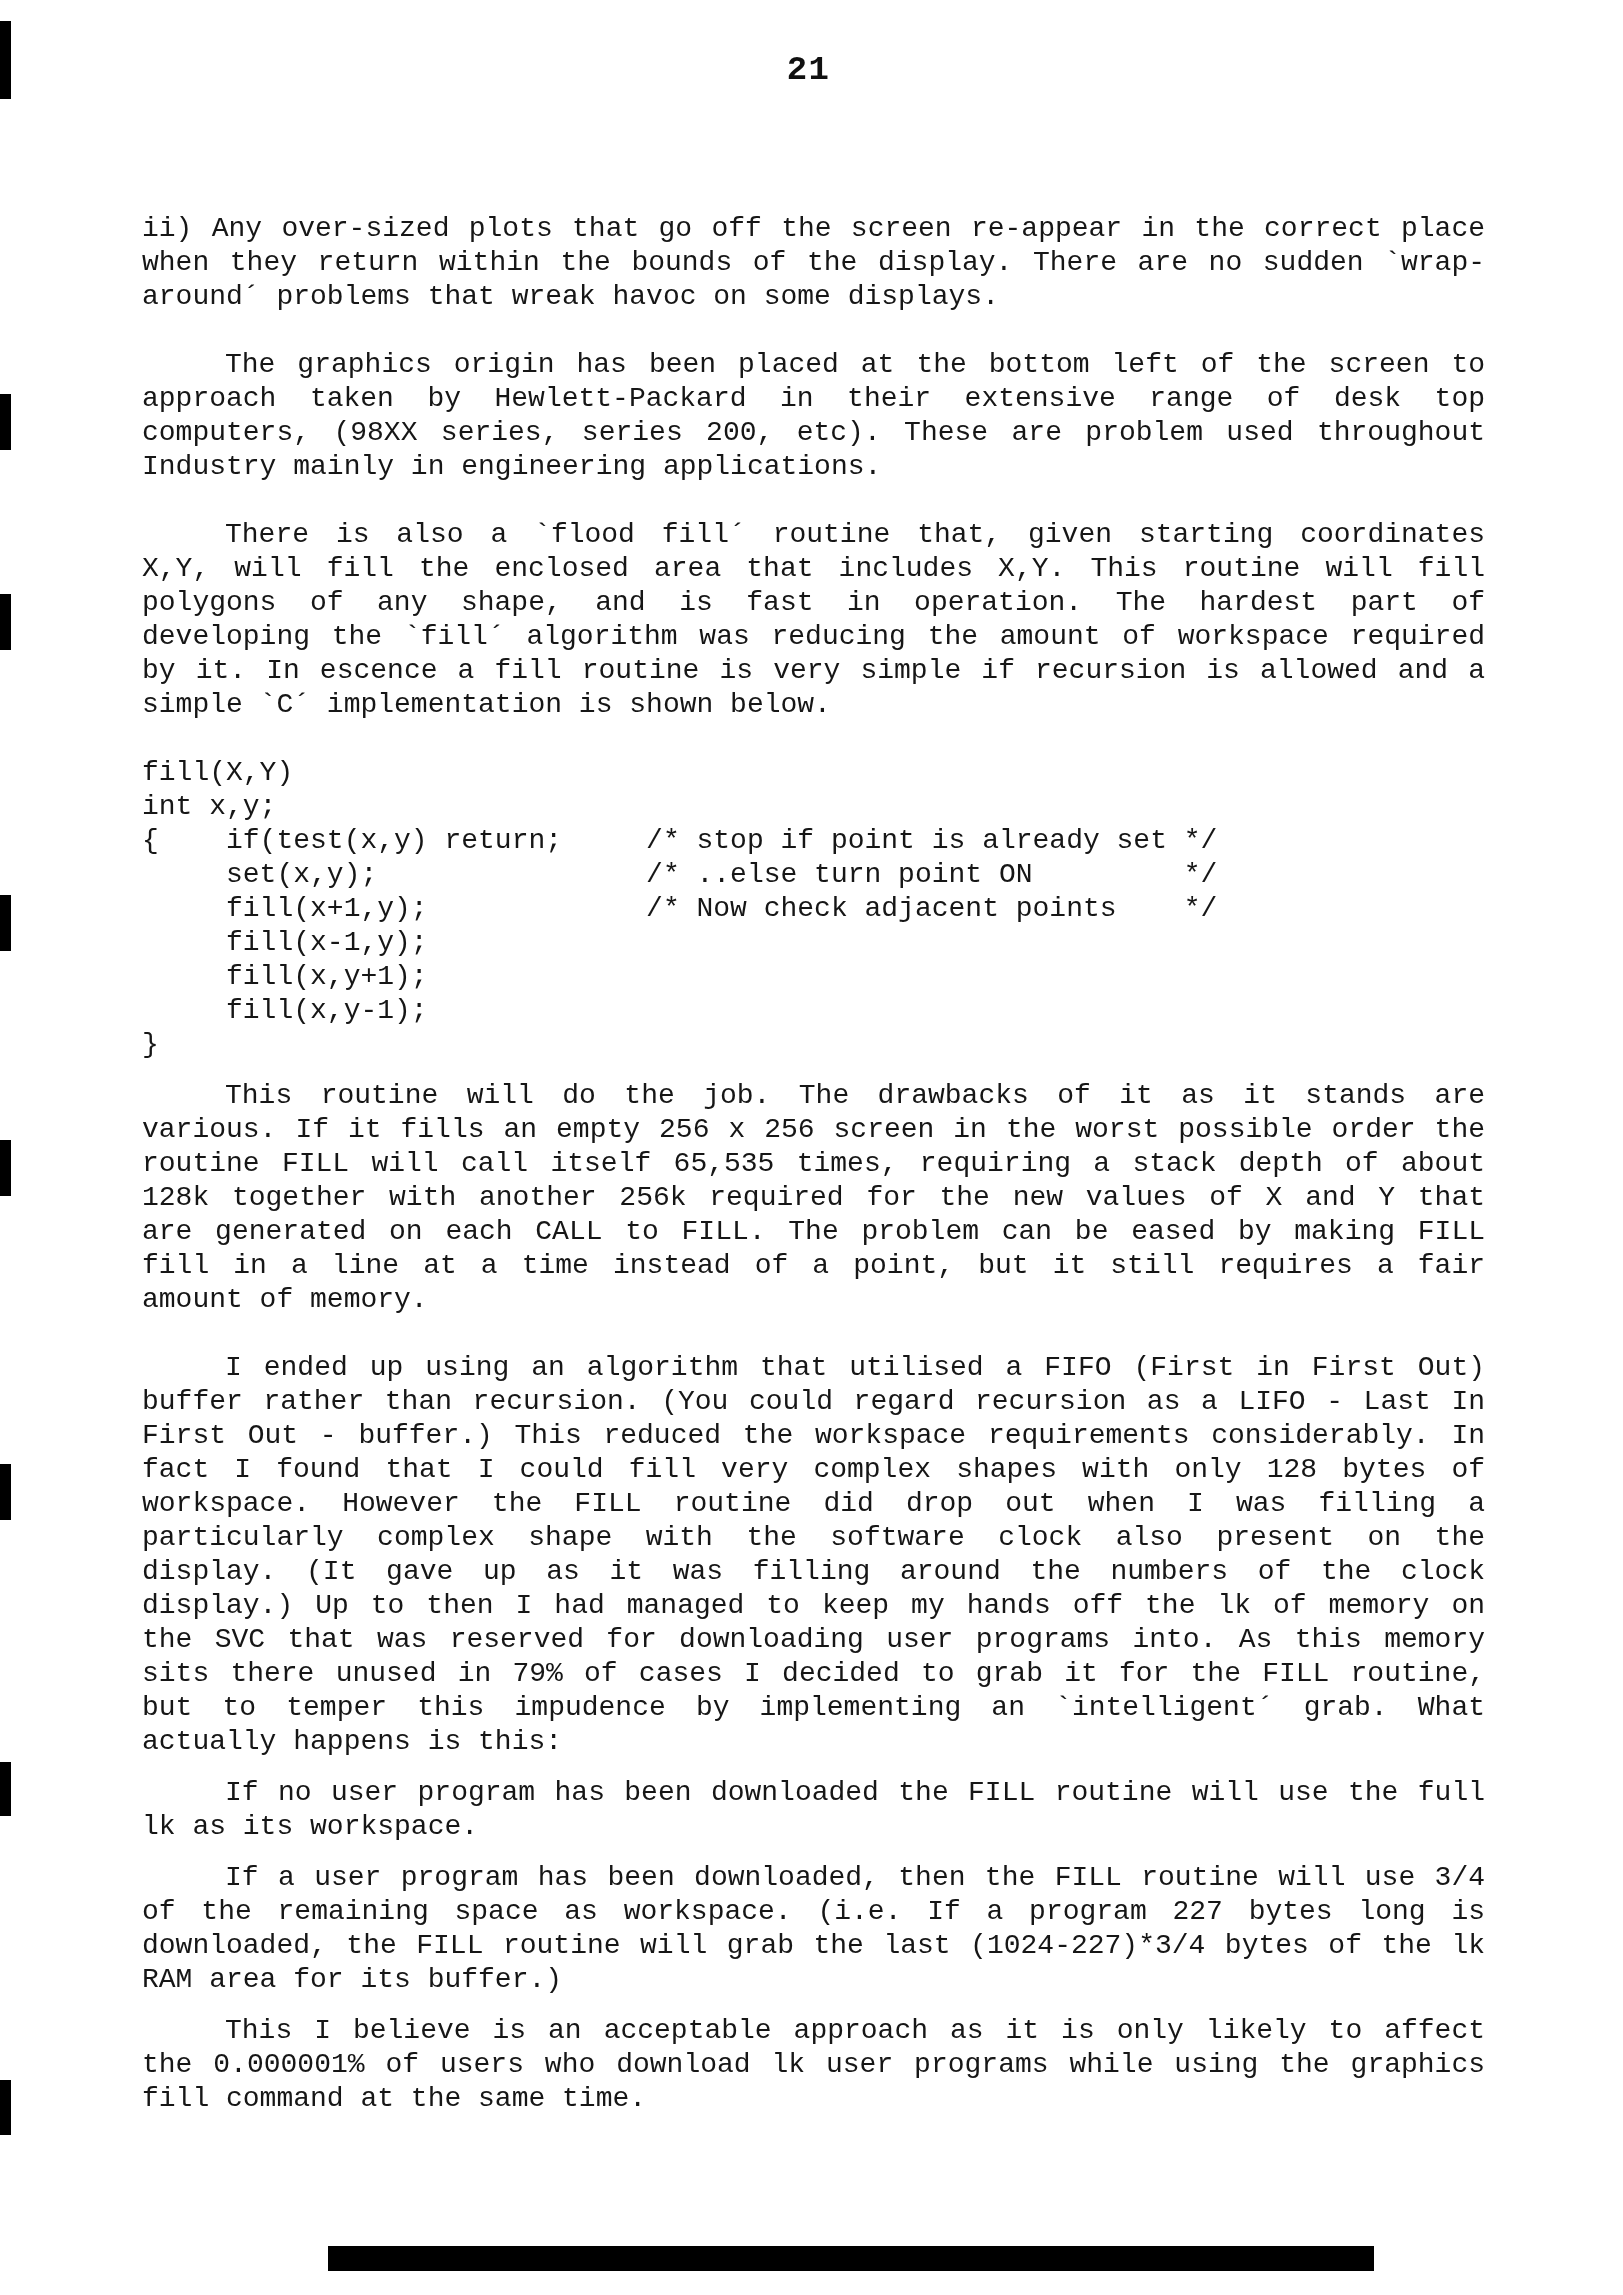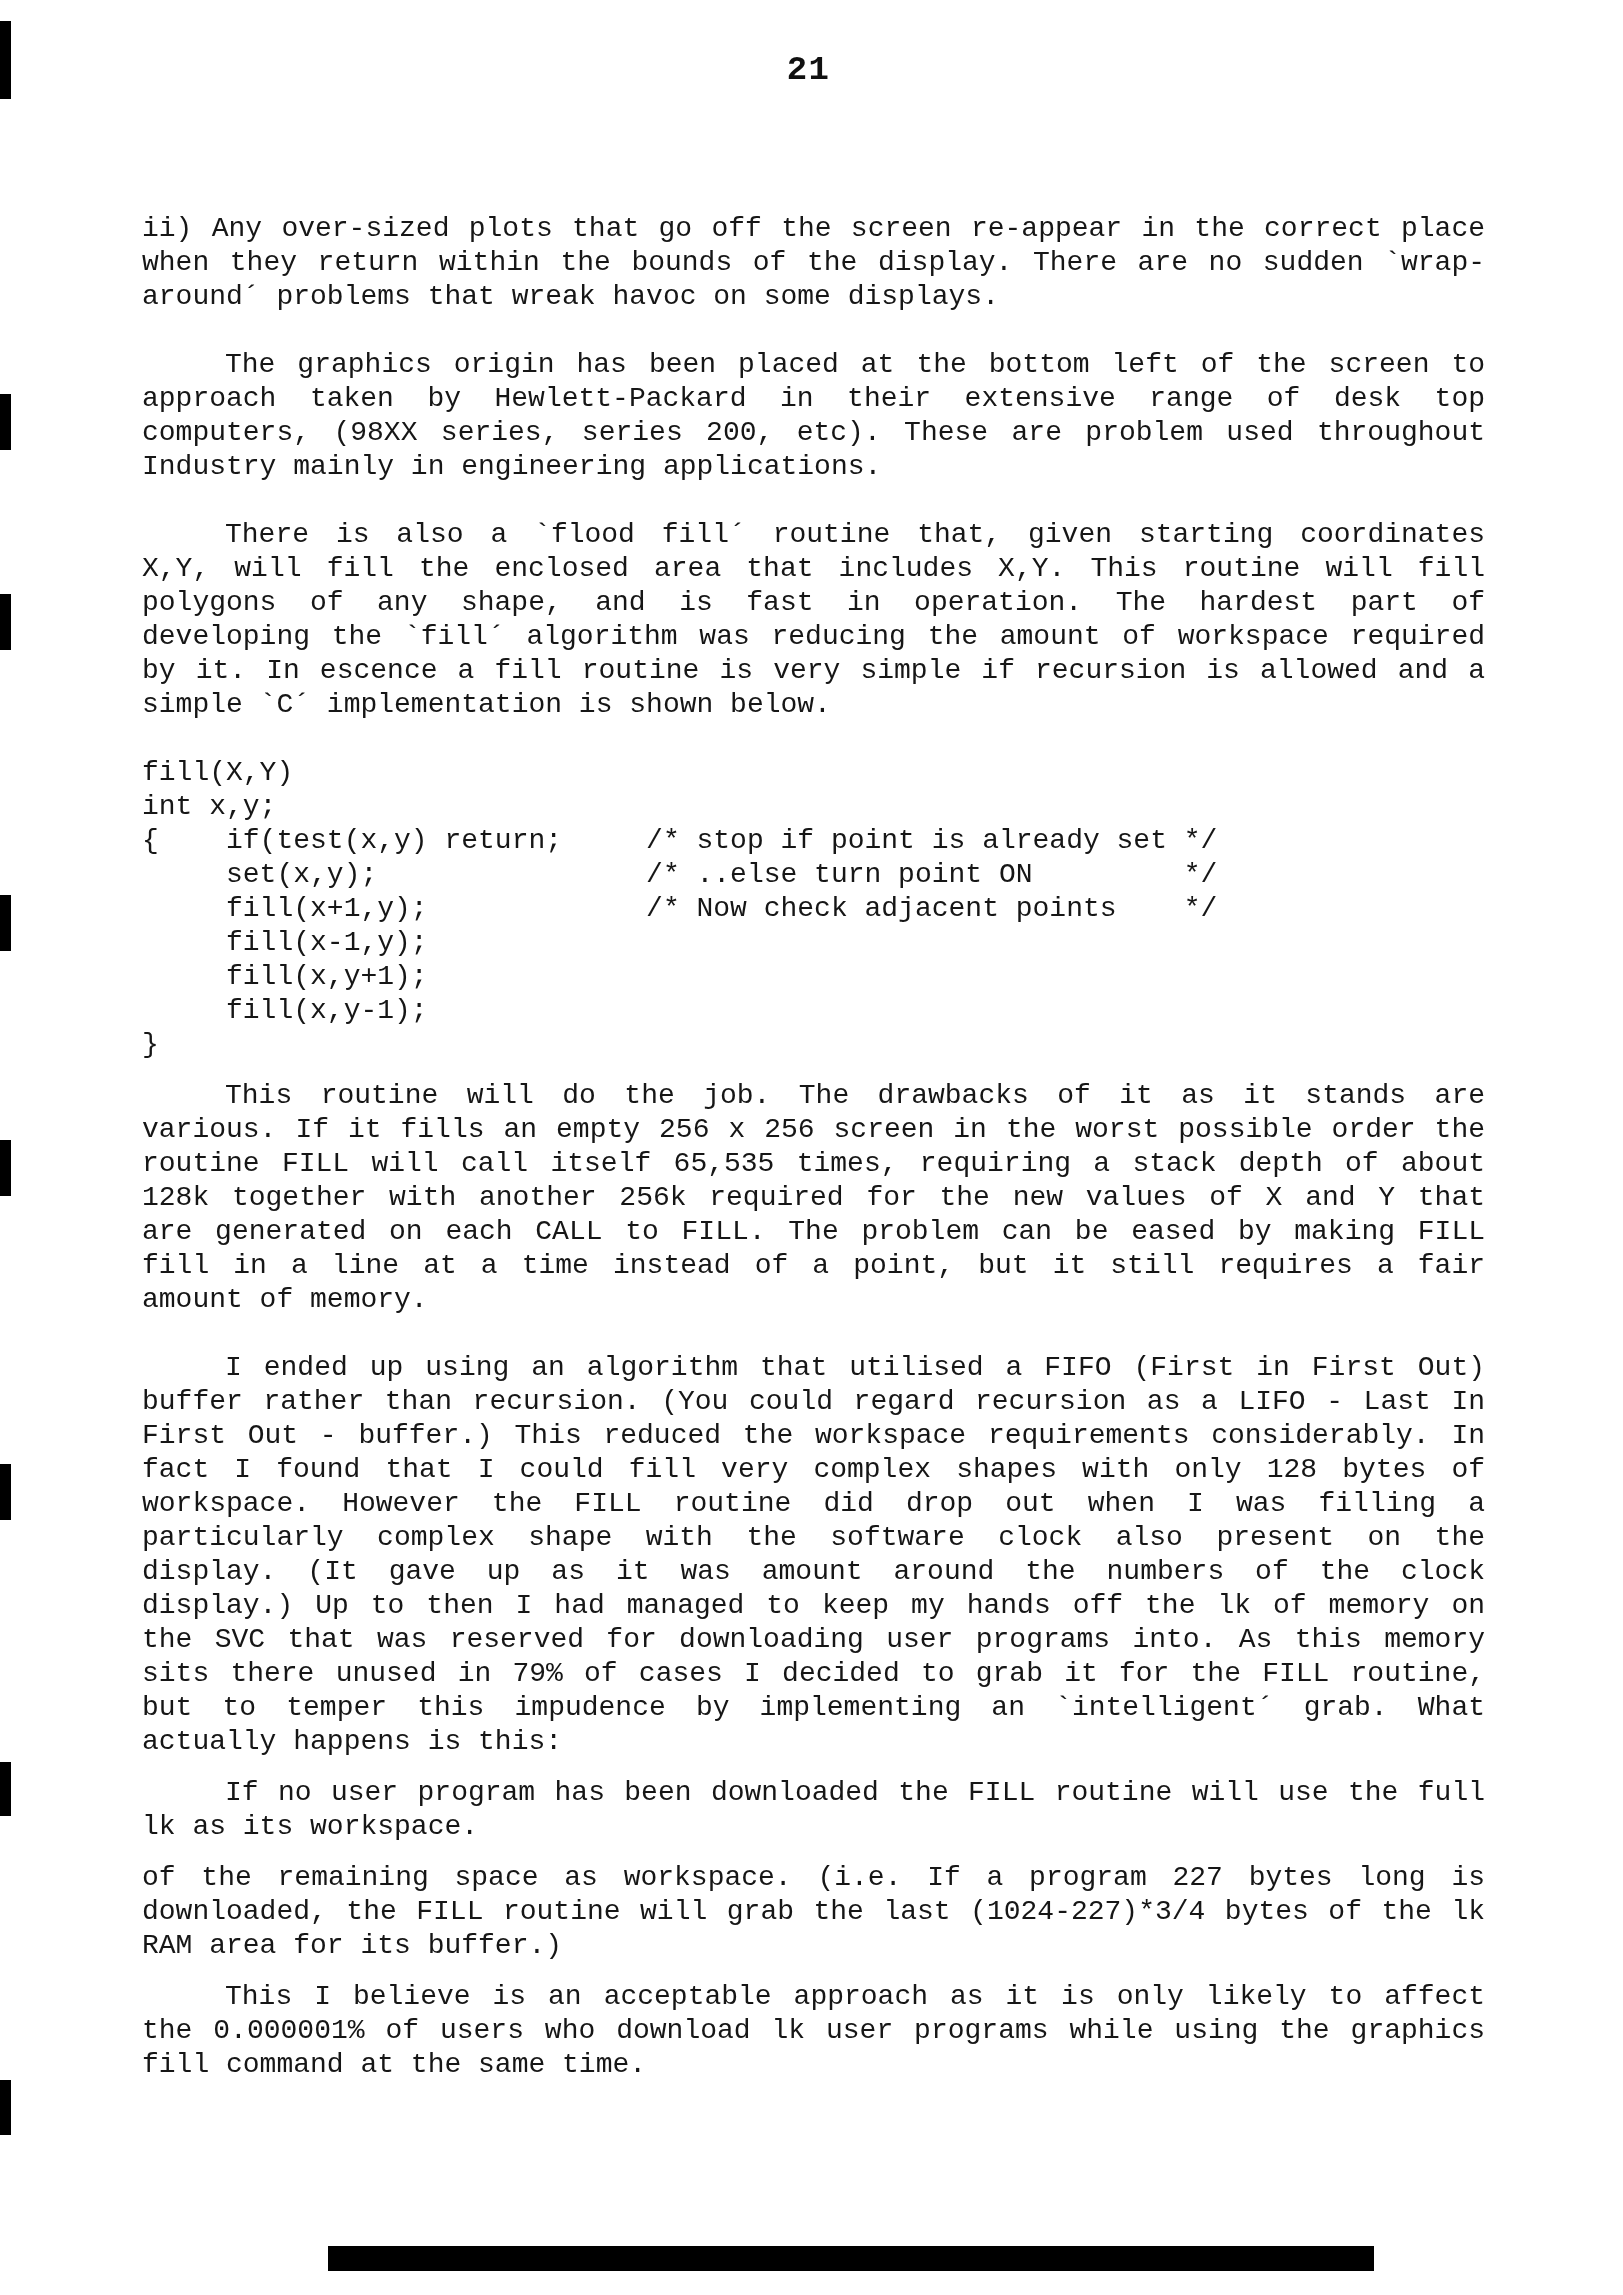--- a/index.html
+++ b/index.html
@@ -122,32 +122,33 @@
       <div class="line">fill in a line at a time instead of a point, but it still requires a fair</div>
       <div class="line last">amount of memory.</div>
     </div>
     <div class="para">
       <div class="line indent">I ended up using an algorithm that utilised a FIFO (First in First Out)</div>
       <div class="line">buffer rather than recursion. (You could regard recursion as a LIFO - Last In</div>
       <div class="line">First Out - buffer.) This reduced the workspace requirements considerably. In</div>
       <div class="line">fact I found that I could fill very complex shapes with only 128 bytes of</div>
       <div class="line">workspace. However the FILL routine did drop out when I was filling a</div>
       <div class="line">particularly complex shape with the software clock also present on the</div>
-      <div class="line">display. (It gave up as it was amount around the numbers of the clock</div>
+      <div class="line">display. (It gave up as it was filling around the numbers of the clock</div>
       <div class="line">display.) Up to then I had managed to keep my hands off the lk of memory on</div>
       <div class="line">the SVC that was reserved for downloading user programs into. As this memory</div>
       <div class="line">sits there unused in 79% of cases I decided to grab it for the FILL routine,</div>
       <div class="line">but to temper this impudence by implementing an `intelligent´ grab. What</div>
       <div class="line last">actually happens is this:</div>
     </div>
     <div class="para no-gap">
       <div class="line indent">If no user program has been downloaded the FILL routine will use the full</div>
       <div class="line last">lk as its workspace.</div>
     </div>
     <div class="para no-gap">
+      <div class="line indent">If a user program has been downloaded, then the FILL routine will use 3/4</div>
       <div class="line">of the remaining space as workspace. (i.e. If a program 227 bytes long is</div>
       <div class="line">downloaded, the FILL routine will grab the last (1024-227)*3/4 bytes of the lk</div>
       <div class="line last">RAM area for its buffer.)</div>
     </div>
     <div class="para no-gap">
       <div class="line indent">This I believe is an acceptable approach as it is only likely to affect</div>
       <div class="line">the 0.000001% of users who download lk user programs while using the graphics</div>
       <div class="line last">fill command at the same time.</div>
     </div>
   </div>

